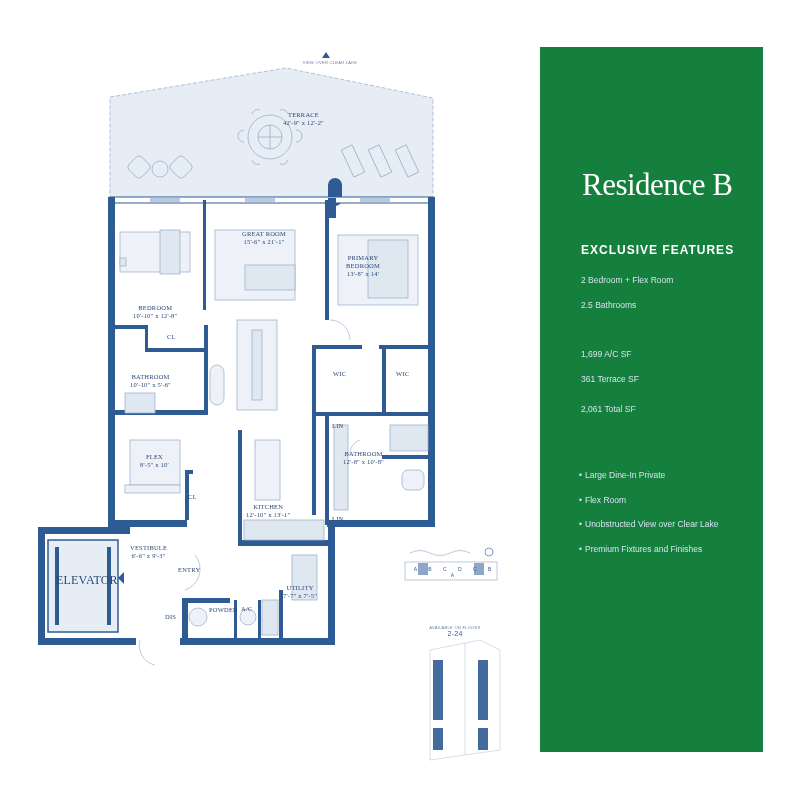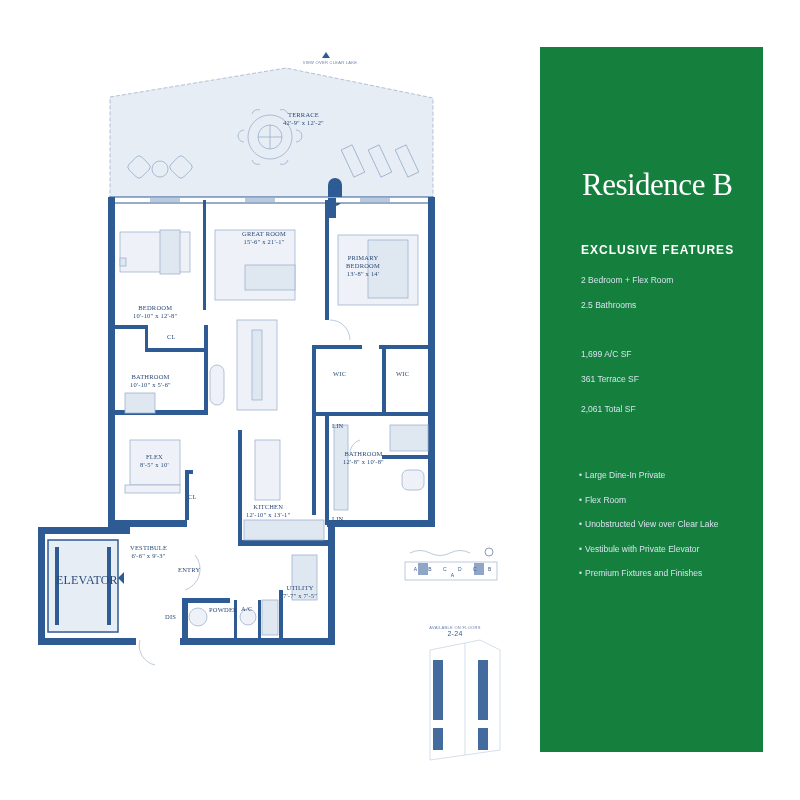--- a/index.html
+++ b/index.html
@@ -188,16 +188,15 @@
   <div class="heading">EXCLUSIVE FEATURES</div>
   <div class="line" style="top:228px;">2 Bedroom + Flex Room</div>
   <div class="line" style="top:253px;">2.5 Bathrooms</div>
   <div class="line" style="top:302px;">1,699 A/C SF</div>
   <div class="line" style="top:327px;">361 Terrace SF</div>
   <div class="line" style="top:351px;margin-top:6px;">2,061 Total SF</div>
   <ul class="bullets">
     <li><span class="dot">•</span><span>Large Dine-In Private</span></li>
     <li><span class="dot">•</span><span>Flex Room</span></li>
     <li><span class="dot">•</span><span>Unobstructed View over Clear Lake</span></li>
-    <li><span class="dot">•</span><span>Vestibule with Private Elevator</span></li>
     <li><span class="dot">•</span><span>Premium Fixtures and Finishes</span></li>
   </ul>
 </div>
 
 </body></html>

